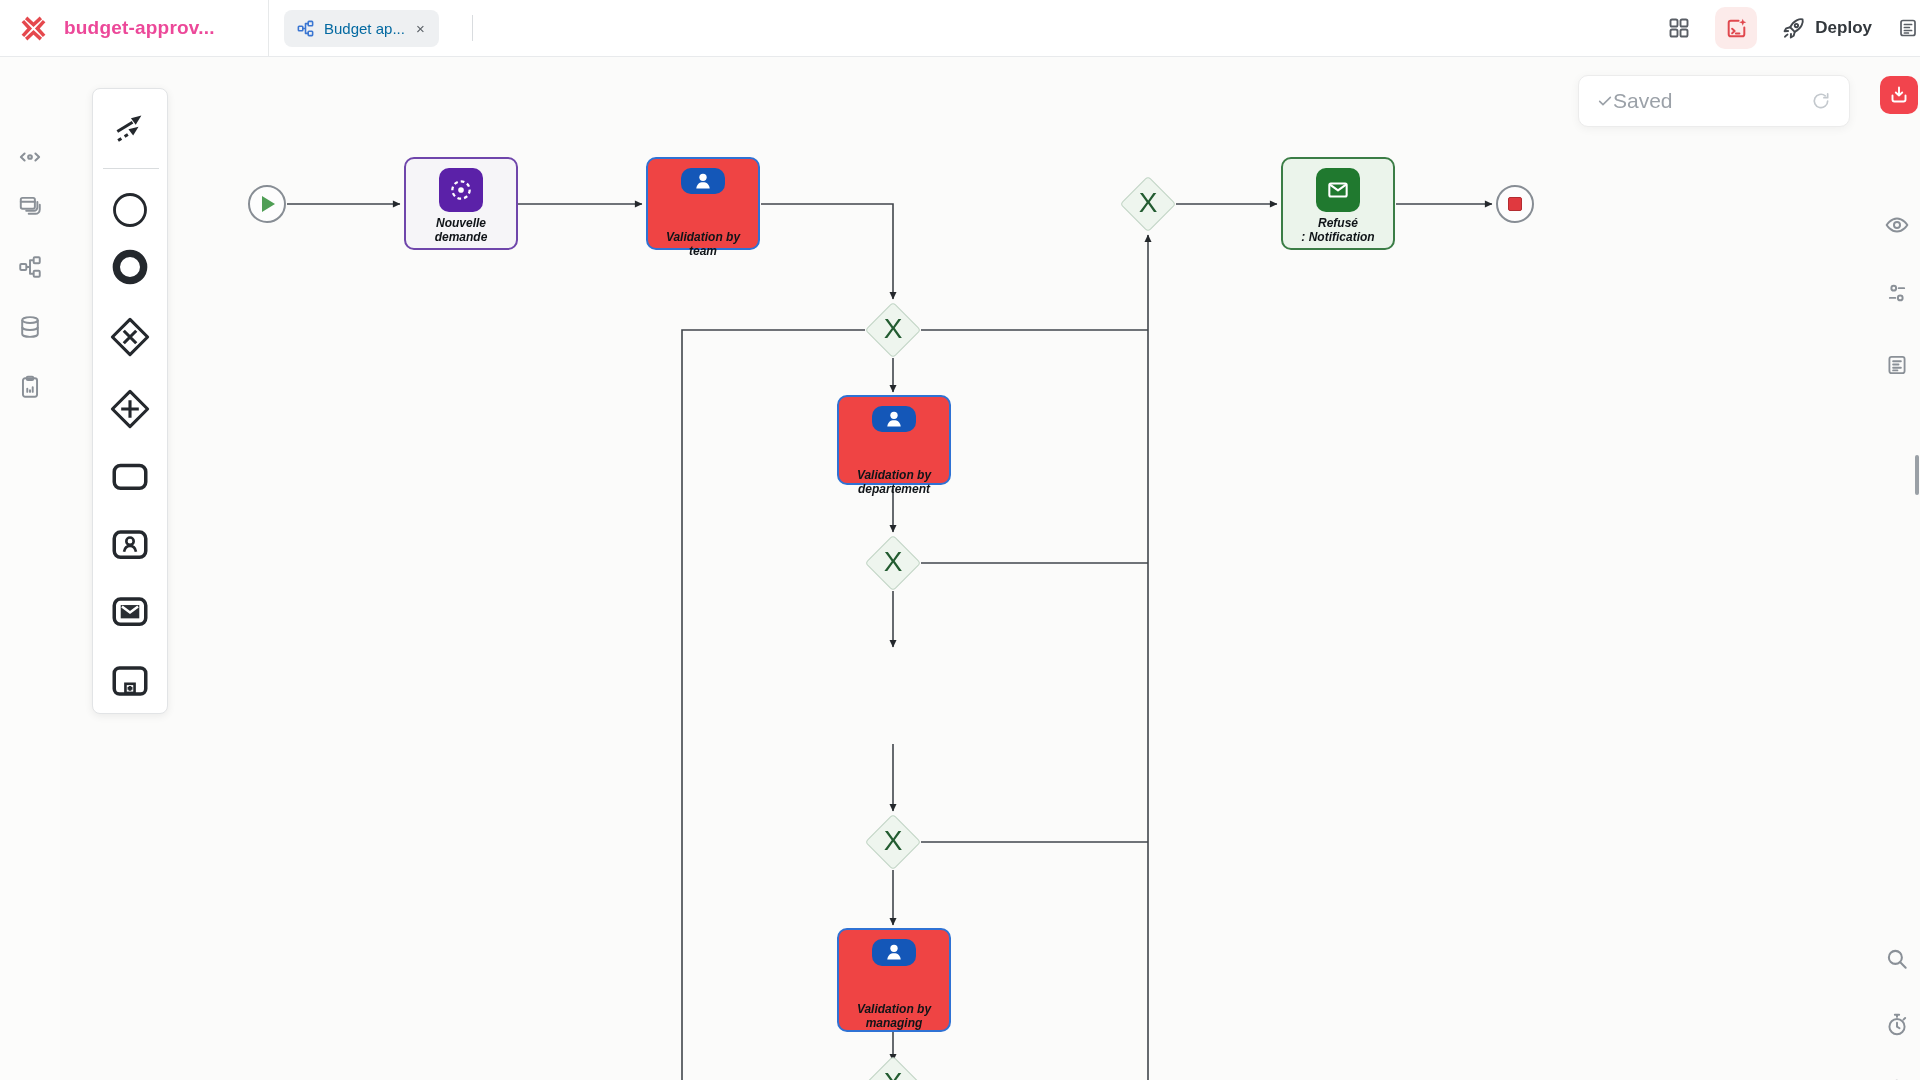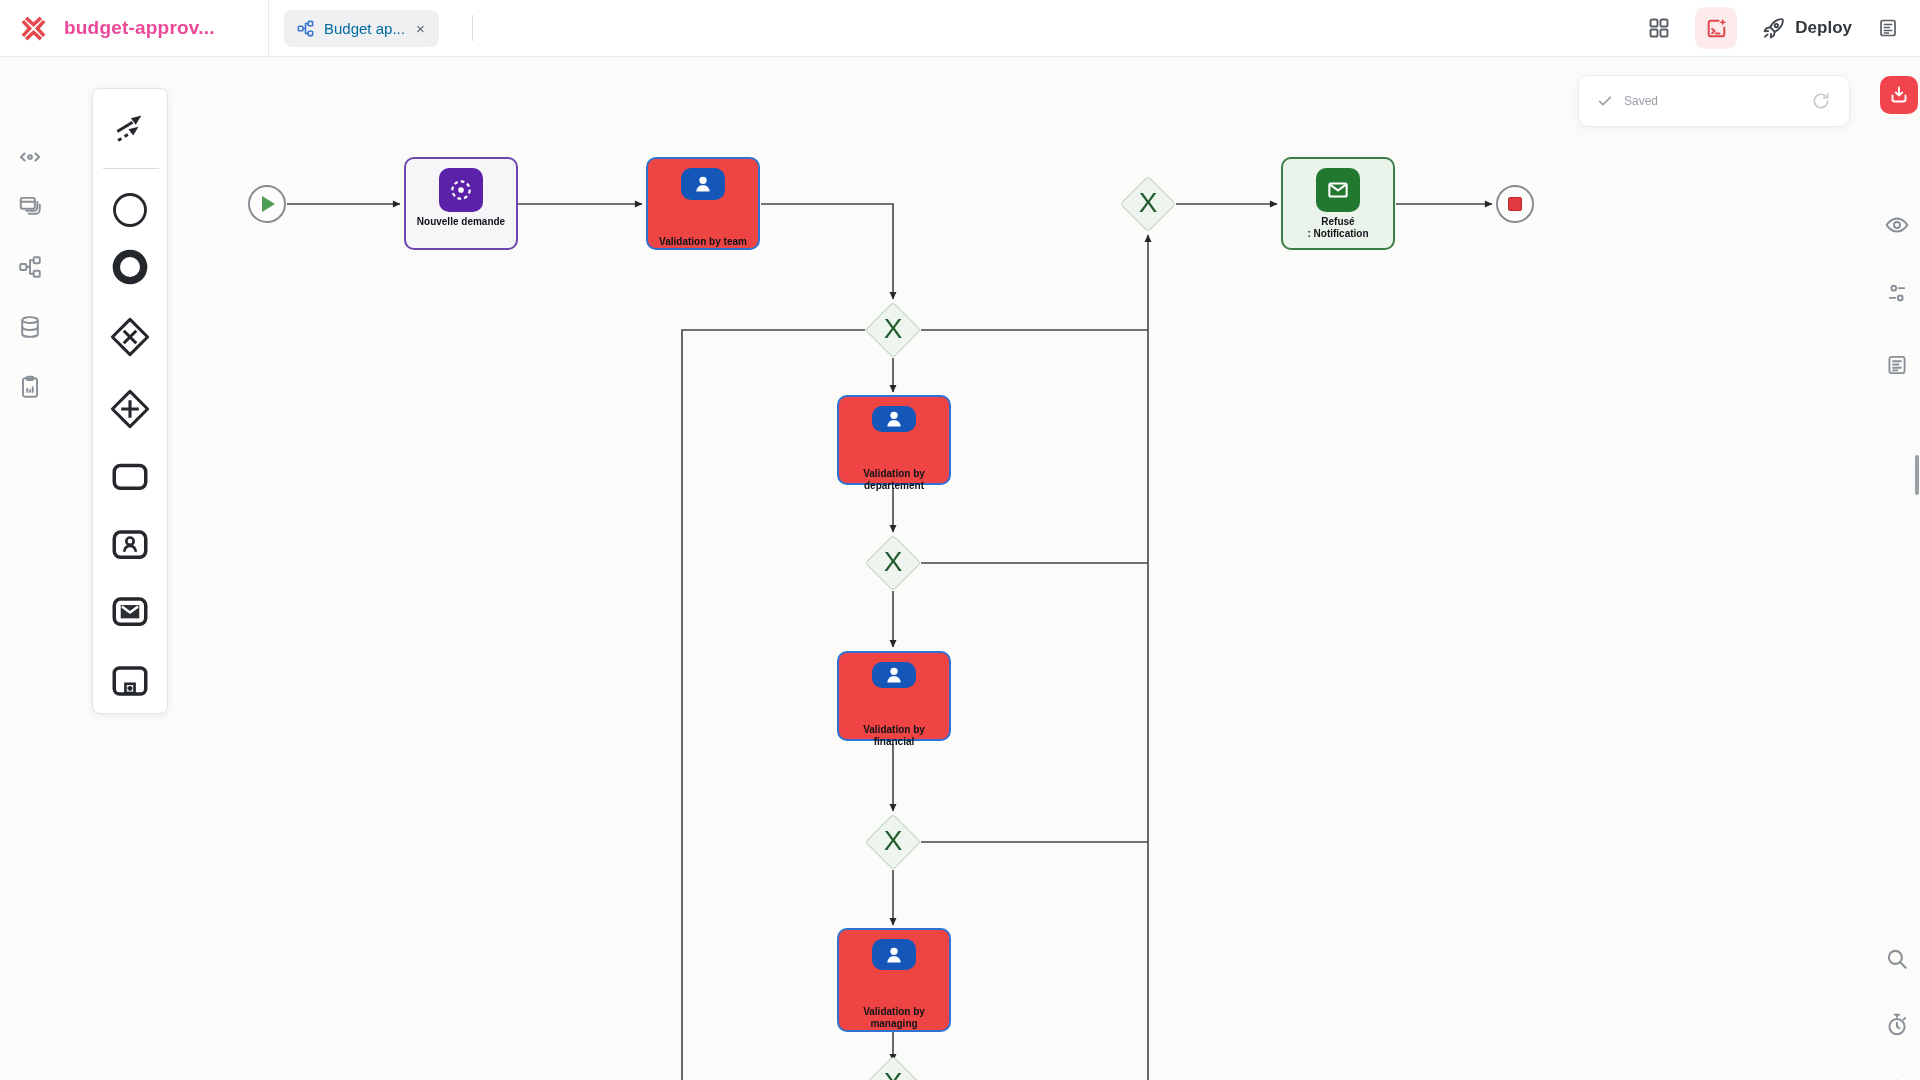--- a/index.html
+++ b/index.html
@@ -10,21 +10,21 @@
   .topbar { position:absolute; left:0; top:0; width:1920px; height:57px;
     background:#ffffff; border-bottom:1px solid #e8eaec; display:flex; align-items:center; z-index:30; }
   .logo { width:30px; height:30px; margin-left:18px; display:flex; align-items:center; justify-content:center; }
   .app-title { margin-left:16px; font-size:19px; font-weight:bold; color:#ec4899; letter-spacing:.2px; }
   .bar-divider-full { position:absolute; left:268px; top:0; width:1px; height:56px; background:#e7e9ea; }
   .tab { position:absolute; left:284px; top:10px; height:37px; background:#eef0f2; border-radius:8px;
     display:flex; align-items:center; gap:9px; padding:0 12px; cursor:default; }
   .tab-label { font-size:15px; color:#0369a1; }
   .tab-close { font-size:15px; color:#5b6167; line-height:1; padding:2px; }
   .bar-divider-short { position:absolute; left:472px; top:15px; width:1px; height:26px; background:#d9dcdf; }
-  .topbar-right { margin-left:auto; display:flex; align-items:center; gap:24px; padding-right:20px; }
+  .topbar-right { margin-left:auto; display:flex; align-items:center; gap:24px; padding-right:0; }
   .icon-btn { display:flex; align-items:center; justify-content:center; cursor:pointer; }
   .pink-btn { width:42px; height:42px; border-radius:10px; background:#fcebea; }
   .deploy { display:flex; align-items:center; gap:9px; cursor:pointer; }
   .deploy-label { font-size:17px; font-weight:600; color:#33383d; }
 
   
   .left-rail { position:absolute; left:0; top:57px; width:60px; height:1023px; background:#fcfcfb; z-index:20; }
   .rail-icon { position:absolute; left:17px; width:26px; height:26px; cursor:pointer; }
 
   
@@ -35,22 +35,22 @@
   .pal-divider { position:absolute; left:10px; top:79px; width:56px; height:1px; background:#d9dcde; }
 
   
   .canvas { position:absolute; left:0; top:0; width:1920px; height:1080px; }
   .edges { position:absolute; left:0; top:0; }
 
   .node-box { position:absolute; width:114px; height:93px; border-radius:10px; border:2px solid;
     display:flex; flex-direction:column; align-items:center; cursor:pointer; }
   .node-box .nb-icon { width:44px; height:44px; border-radius:10px; margin-top:9px;
     display:flex; align-items:center; justify-content:center; }
-  .node-box .nb-label { margin-top:4px; font-size:10px; font-weight:bold; color:#101418;
-    text-align:center; line-height:1.18; width:104px; }
+  .node-box .nb-label { margin-top:4px; font-size:12px; font-weight:bold; color:#101418;
+    text-align:center; line-height:1.18; width:104px;font-style:italic; }
   .task    { border-color:#2f72d4; background:#ef4444;gap:32px; }
   .task .nb-icon    { background:#1457b8; }
   .trigger { border-color:#6f46ab; background:#f6f5f8; }
   .trigger .nb-icon { background:#5b21a8; }
   .mail    { border-color:#3b7d46; background:#ebf4eb; }
   .mail .nb-icon    { background:#20792f; }
 
   .event-circle { position:absolute; width:38px; height:38px; border-radius:50%;
     border:2px solid #878d94; background:#fdfdfd; display:flex; align-items:center; justify-content:center; cursor:pointer; }
   .play-tri { width:0; height:0; border-left:13px solid #4f9e55; border-top:8px solid transparent;
@@ -60,21 +60,21 @@
   .gateway { position:absolute; width:40px; height:40px; cursor:pointer; }
   .gateway .gw-diamond { position:absolute; inset:0; transform:rotate(45deg); background:#eef5ee;
     border:1.5px solid #c0d4c4; border-radius:4px; }
   .gateway .gw-symbol { position:absolute; inset:0; display:flex; align-items:center; justify-content:center;
     font-size:28px; font-weight:500; color:#235c31; transform:translateY(-1px); }
 
   
   .saved-pill { position:absolute; left:1578px; top:75px; width:272px; height:52px; background:#ffffff;
     border:1px solid #ececec; border-radius:10px; box-shadow:0 2px 10px rgba(0,0,0,.05);
     display:flex; align-items:center; padding:0 18px; z-index:25; }
-  .saved-text { display:flex; align-items:center; gap:11px; font-size:12px; color:#9ba1a8; }
+  .saved-text { display:flex; align-items:center; gap:0; font-size:21px; color:#9ba1a8; }
   .saved-refresh { margin-left:auto; cursor:pointer; display:flex; }
 
   
   .right-rail { position:absolute; right:0; top:57px; width:46px; height:1023px; z-index:25; }
   .rr-icon { position:absolute; left:10px; width:26px; height:26px; cursor:pointer; }
   .rr-red-btn { position:absolute; left:6px; top:19px; width:38px; height:38px; border-radius:10px;
     background:#f2444d; display:flex; align-items:center; justify-content:center; cursor:pointer; }
   .scroll-notch { position:absolute; right:1px; top:455px; width:4px; height:40px; border-radius:3px;
     background:#9aa0a6; cursor:pointer; }
 </style>
@@ -153,29 +153,20 @@
   <div class="node-box task" style="left:837px; top:395px; height:90px;">
     <div class="nb-icon">
       <svg width="26" height="26" viewBox="0 0 24 24" fill="#ffffff">
         <circle cx="12" cy="8.6" r="3.4"></circle>
           <path d="M5.8 19c.5-4 2.8-5.8 6.2-5.8s5.7 1.8 6.2 5.8z"></path>
       </svg>
     </div>
     <div class="nb-label">Validation by departement</div>
   </div>
 
-  <div class="node-box task" style="left:837px; top:651px; height:90px;">
-    <div class="nb-icon">
-      <svg width="26" height="26" viewBox="0 0 24 24" fill="#ffffff">
-        <circle cx="12" cy="8.6" r="3.4"></circle>
-          <path d="M5.8 19c.5-4 2.8-5.8 6.2-5.8s5.7 1.8 6.2 5.8z"></path>
-      </svg>
-    </div>
-    <div class="nb-label">Validation by financial</div>
-  </div>
 
   <div class="node-box task" style="left:837px; top:928px; height:104px;">
     <div class="nb-icon">
       <svg width="26" height="26" viewBox="0 0 24 24" fill="#ffffff">
         <circle cx="12" cy="8.6" r="3.4"></circle>
           <path d="M5.8 19c.5-4 2.8-5.8 6.2-5.8s5.7 1.8 6.2 5.8z"></path>
       </svg>
     </div>
     <div class="nb-label">Validation by managing</div>
   </div>

